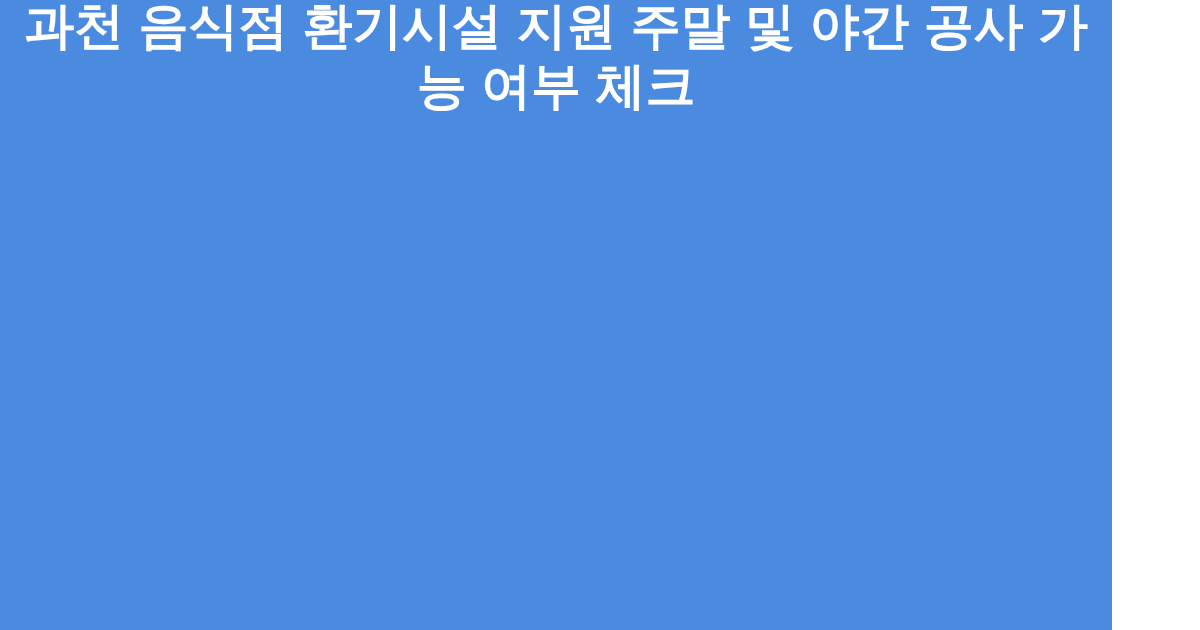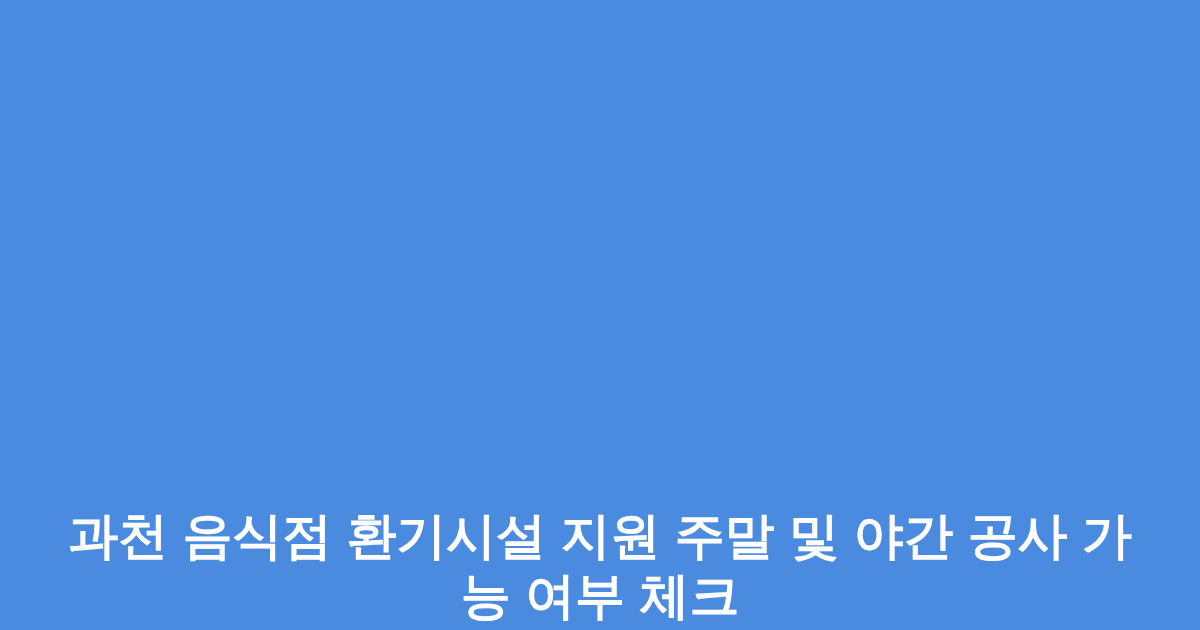--- a/index.html
+++ b/index.html
@@ -9,25 +9,25 @@
   }
   body {
     width: 1200px;
     height: 630px;
     overflow: hidden;
     font-family: "Liberation Sans", "DejaVu Sans", sans-serif;
   }
 
   #banner-card {
     position: relative;
-    width: 1200px;
+    width: 1112px;
     height: 630px;
     box-sizing: border-box;
     display: flex;
-    align-items: flex-end;
+    align-items: flex-start;
     justify-content: center;
     background-color: #4a8be0;
   }
 
   #headline-block {
     width: 1090px;
     margin: 0;
     padding: 0;
     text-align: center;
     

